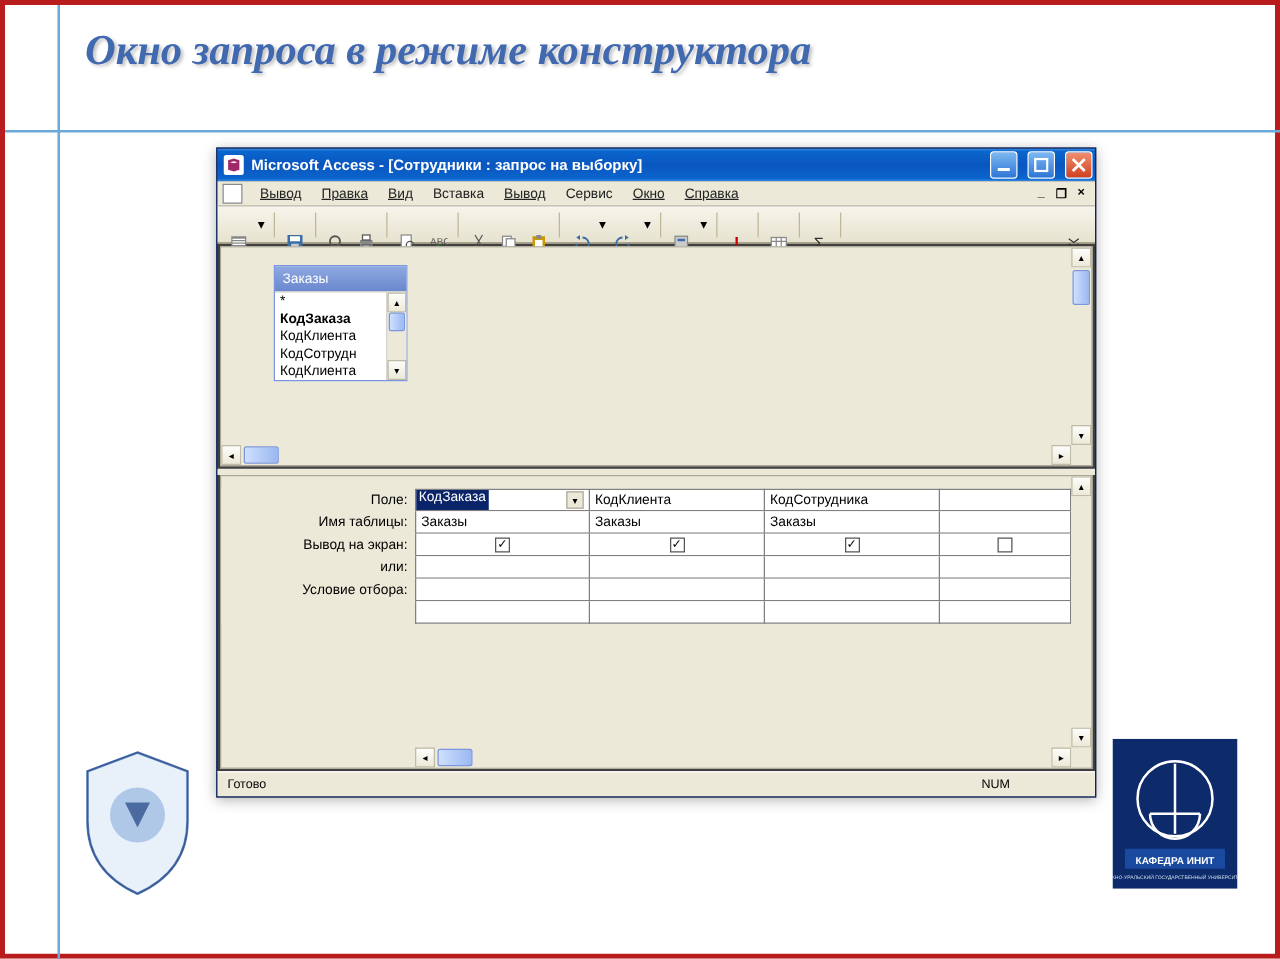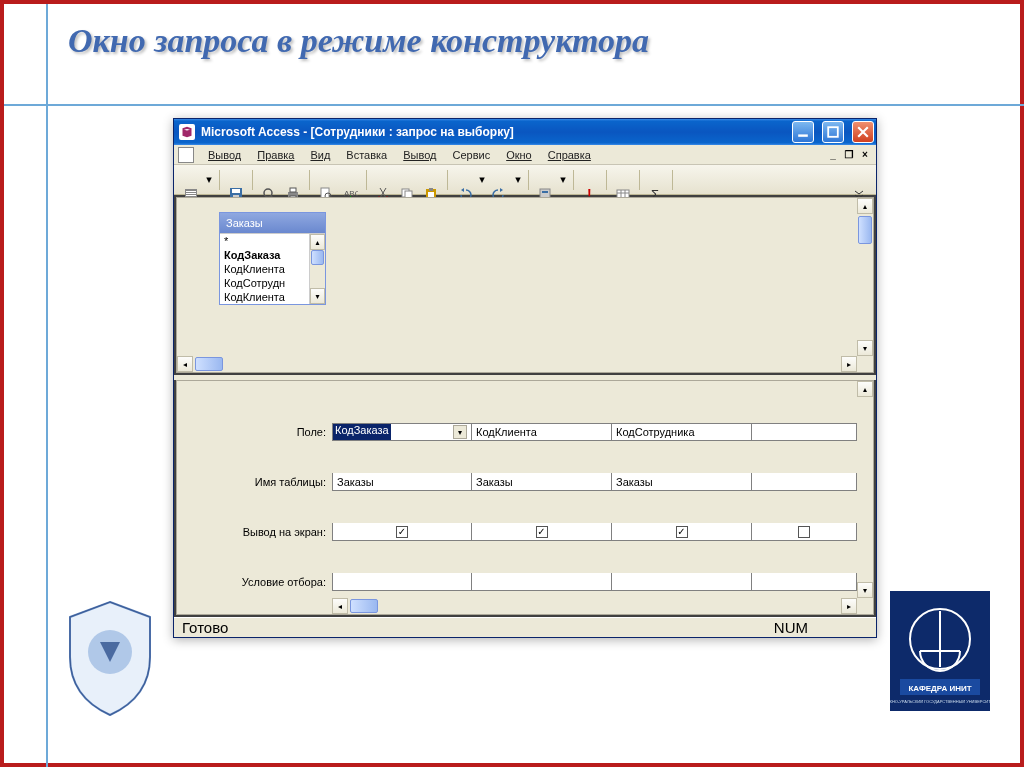--- a/index.html
+++ b/index.html
@@ -208,21 +208,20 @@
     margin: 0 2px 2px 2px;
     overflow:hidden;
   }
   .grid-wrap {
     position:absolute; top:10px; left:0; right:16px; bottom:16px;
   }
   .grid {
     display:grid;
     grid-template-columns: 155px 140px 140px 140px 1fr;
     font-size:11px;
-    margin-top:32px;
   }
   .grid-label {
     text-align: right;
     padding: 1px 6px 1px 0;
     height:18px;
     line-height:16px;
     background:#ece9d8;
   }
   .grid-cell {
     border:1px solid #808080;
@@ -255,21 +254,21 @@
     position:absolute; top:0; left:0; height:100%; background:#0a246a; color:#fff;
     padding:0 2px;
   }
   
   .statusbar {
     height:20px;
     background:#ece9d8;
     border-top:1px solid #fff;
     display:flex; align-items:center;
     padding:0 8px;
-    font-size:15px;
+    font-size:10px;
   }
   .statusbar .spacer { flex:1; }
   
   .logo-left {
     position:absolute; left:56px; bottom:46px;
     width:100px; height:120px;
   }
   .logo-right {
     position:absolute; right:30px; bottom:52px;
     width:100px; height:120px;
@@ -513,28 +512,28 @@
               <div class="grid-check">✓</div>
             </div>
           <div class="grid-cell center">
               <div class="grid-check">✓</div>
             </div>
           <div class="grid-cell center">
               <div class="grid-check"></div>
             </div>
         </div>
         <div class="grid">
+          <div class="grid-label">или:</div>
+          <div class="grid-cell first-col"></div>
+          <div class="grid-cell"></div>
+          <div class="grid-cell"></div>
+          <div class="grid-cell"></div>
+        </div>
+        <div class="grid">
           <div class="grid-label">Условие отбора:</div>
-          <div class="grid-cell first-col"></div>
-          <div class="grid-cell"></div>
-          <div class="grid-cell"></div>
-          <div class="grid-cell"></div>
-        </div>
-        <div class="grid">
-          <div class="grid-label">или:</div>
           <div class="grid-cell first-col"></div>
           <div class="grid-cell"></div>
           <div class="grid-cell"></div>
           <div class="grid-cell"></div>
         </div>
         <div class="grid">
           <div class="grid-label"></div>
           <div class="grid-cell first-col"></div>
           <div class="grid-cell"></div>
           <div class="grid-cell"></div>

